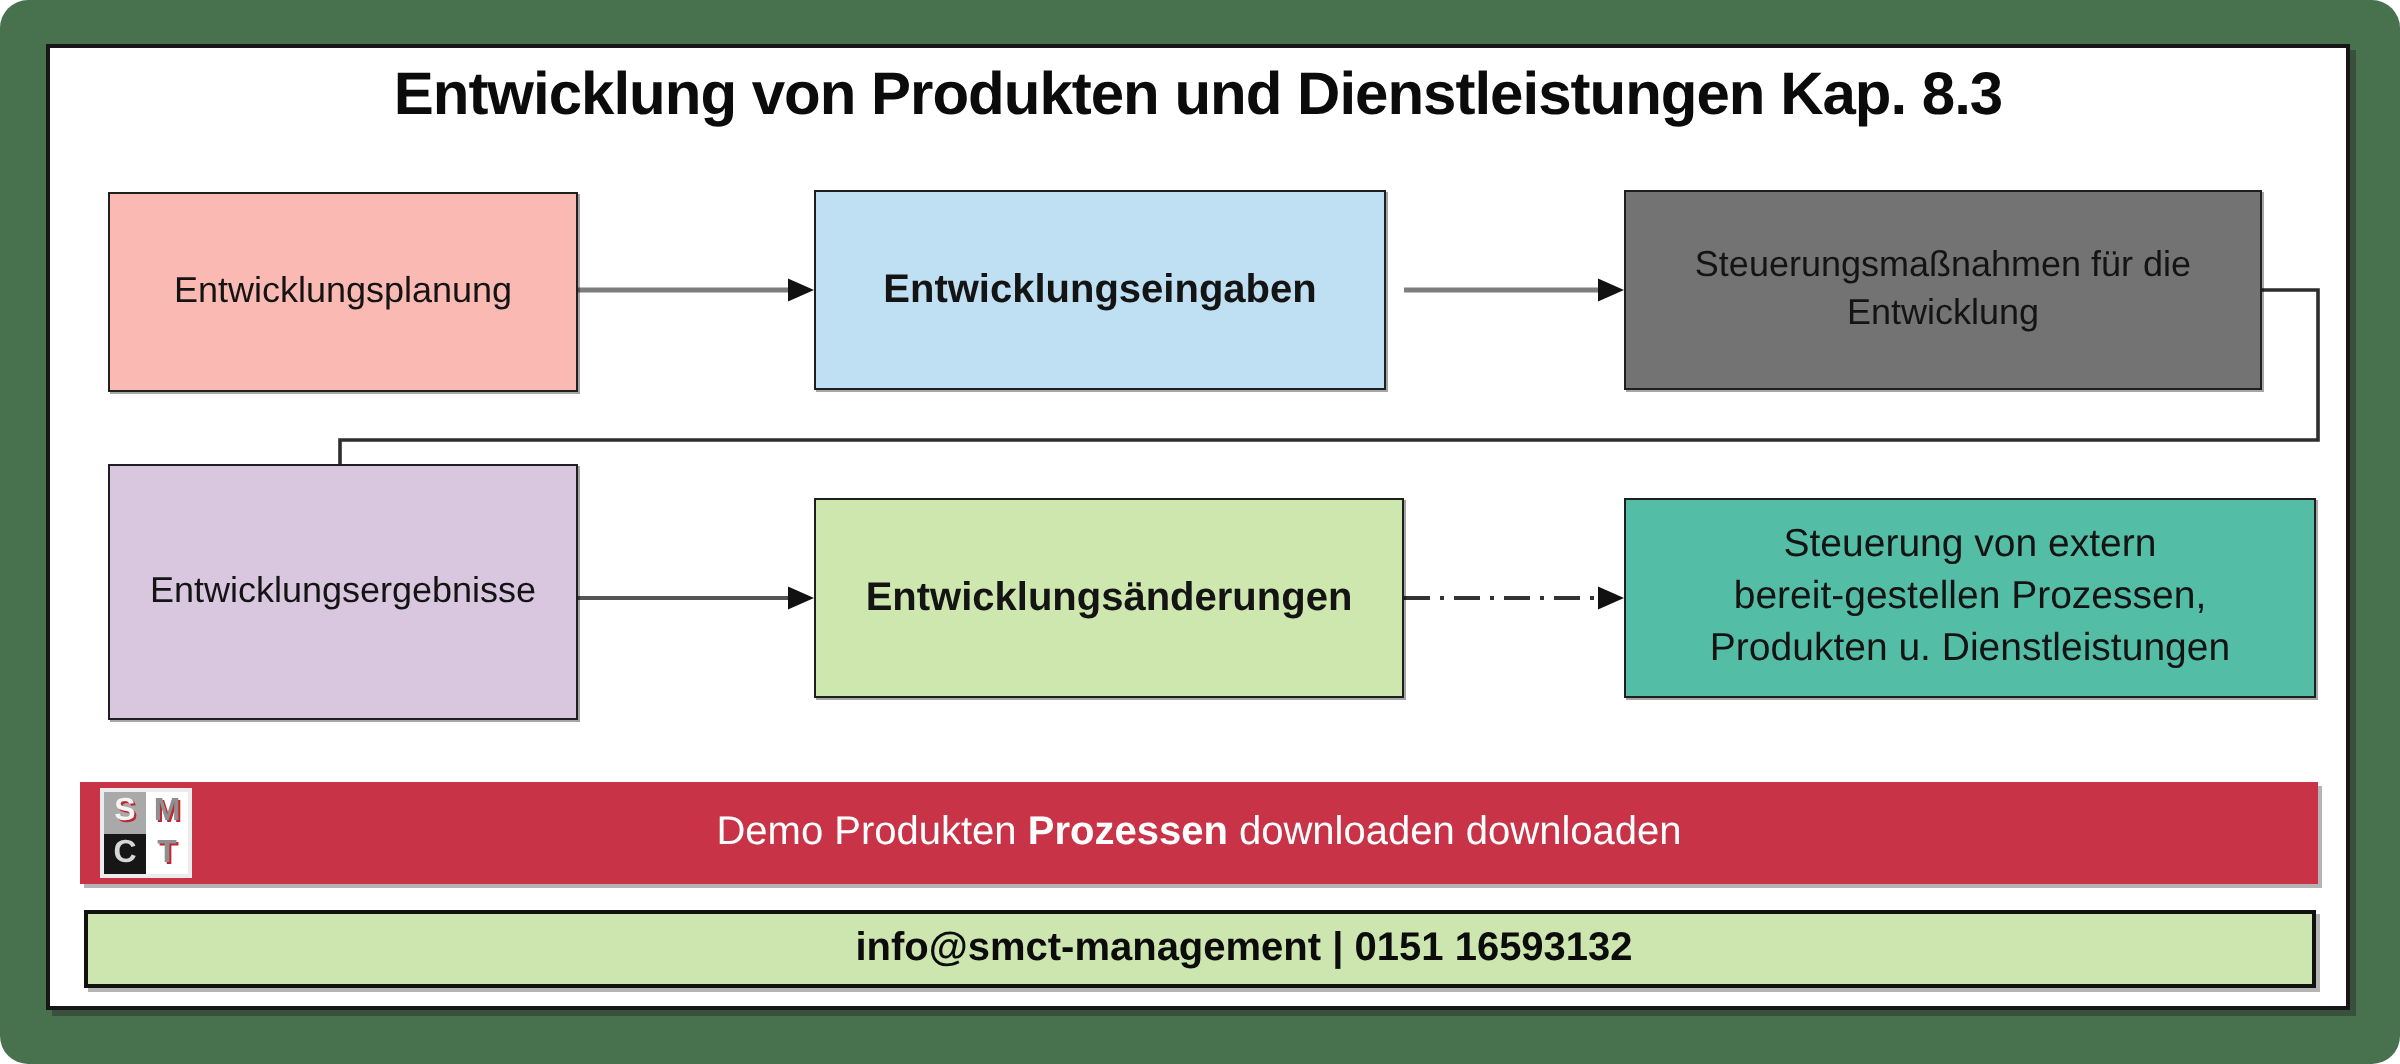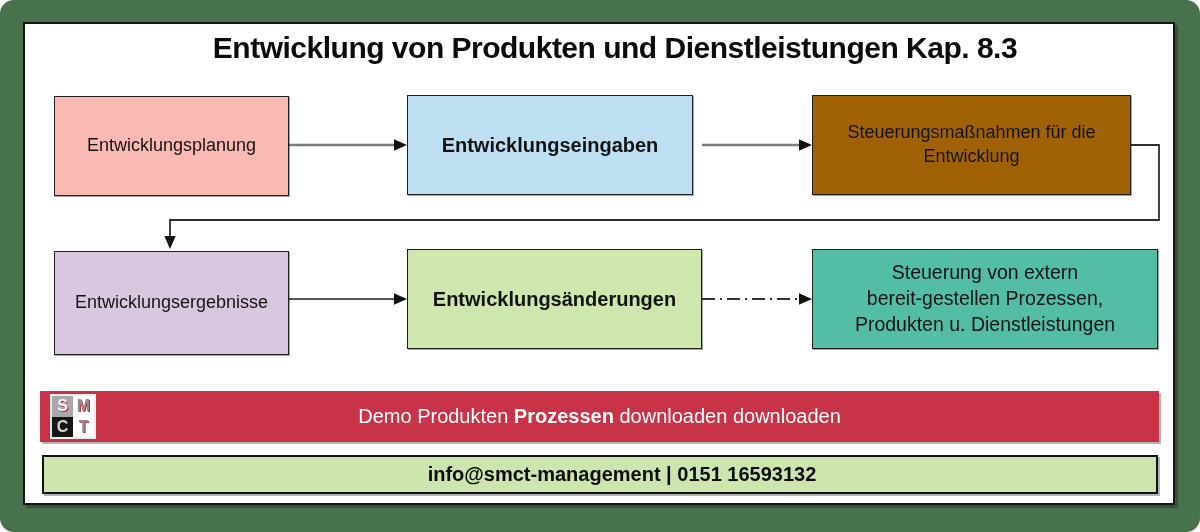--- a/index.html
+++ b/index.html
@@ -3,32 +3,32 @@
 <meta charset="utf-8">
 <style>
   html,body{margin:0;padding:0;background:#ffffff;}
   body{width:1200px;height:532px;position:relative;overflow:hidden;
        font-family:"Liberation Sans","DejaVu Sans",sans-serif;}
   .frame{position:absolute;inset:0;border-radius:14px;background:#48714e;}
   .panel{position:absolute;left:23px;top:22px;width:1152px;height:483px;
          background:#ffffff;border:2px solid #161616;box-sizing:border-box;
          box-shadow:3px 3px 0 rgba(40,40,40,.45);}
   .title{position:absolute;left:0;top:7px;width:100%;text-align:center;
-         font-size:30px;font-weight:bold;color:#0b0b0b;letter-spacing:-.5px;padding-left:16px;}
+         font-size:30px;font-weight:bold;color:#0b0b0b;letter-spacing:-.5px;}
   .box{position:absolute;box-sizing:border-box;border:1.6px solid #1f1f1f;
        display:flex;align-items:center;justify-content:center;text-align:center;
        color:#141414;white-space:pre-line;line-height:1.32;
        box-shadow:1px 1px 0 rgba(0,0,0,.35);}
   .b-plain{font-size:18px;}
   .b-bold{font-size:20px;font-weight:bold;}
   .b-teal{font-size:19.5px;}
   #bx1{left:29px;top:72px;width:235px;height:100px;}
   #bx2{left:382px;top:71px;width:286px;height:100px;}
   #bx3{left:787px;top:71px;width:319px;height:100px;}
-  #bx4{left:29px;top:227px;width:235px;height:104px;}
+  #bx4{left:29px;top:208px;width:235px;height:128px;}
   #bx5{left:382px;top:225px;width:295px;height:100px;}
   #bx6{left:787px;top:225px;width:346px;height:100px;}
   svg.wires{position:absolute;left:0;top:0;width:1148px;height:479px;pointer-events:none;}
   .promo{position:absolute;left:15px;top:367px;width:1119px;height:51px;
          display:flex;align-items:center;justify-content:center;
          color:#ffffff;font-size:20px;box-shadow:2px 2px 0 rgba(40,40,40,.35);}
   .promo b{font-weight:bold;}
   .logo{position:absolute;left:10px;top:3px;width:46px;height:45px;background:#ffffff;
         border:2px solid #ececec;box-sizing:border-box;display:grid;
         grid-template-columns:1fr 1fr;grid-template-rows:1fr 1fr;}
@@ -65,21 +65,21 @@
 
       <line x1="264" y1="275" x2="377" y2="275" stroke="#555555" stroke-width="2"></line>
       <polygon points="382,275 369,269.2 369,280.8" fill="#111"></polygon>
 
       <line x1="677" y1="275" x2="779" y2="275" stroke="#333333" stroke-width="2" stroke-dasharray="13 5 2 5"></line>
       <polygon points="787,275 774,269.2 774,280.8" fill="#111"></polygon>
     </svg>
 
     <div id="bx1" class="box b-plain" style="background-color: rgb(250, 185, 178);">Entwicklungsplanung</div>
     <div id="bx2" class="box b-bold" style="background-color: rgb(191, 224, 242);">Entwicklungseingaben</div>
-    <div id="bx3" class="box b-plain" style="background-color: #a16207;">Steuerungsmaßnahmen für die
+    <div id="bx3" class="box b-plain" style="background-color: #737373;">Steuerungsmaßnahmen für die
 Entwicklung</div>
     <div id="bx4" class="box b-plain" style="background-color: rgb(216, 199, 223);">Entwicklungsergebnisse</div>
     <div id="bx5" class="box b-bold" style="background-color: rgb(205, 231, 174);">Entwicklungsänderungen</div>
     <div id="bx6" class="box b-teal" style="background-color: rgb(84, 189, 165);">Steuerung von extern
 bereit-gestellen Prozessen,
 Produkten u. Dienstleistungen</div>
 
     <div class="promo" style="background-color: rgb(201, 51, 71);">
       <div class="logo">
         <span class="q q-s">S</span>

